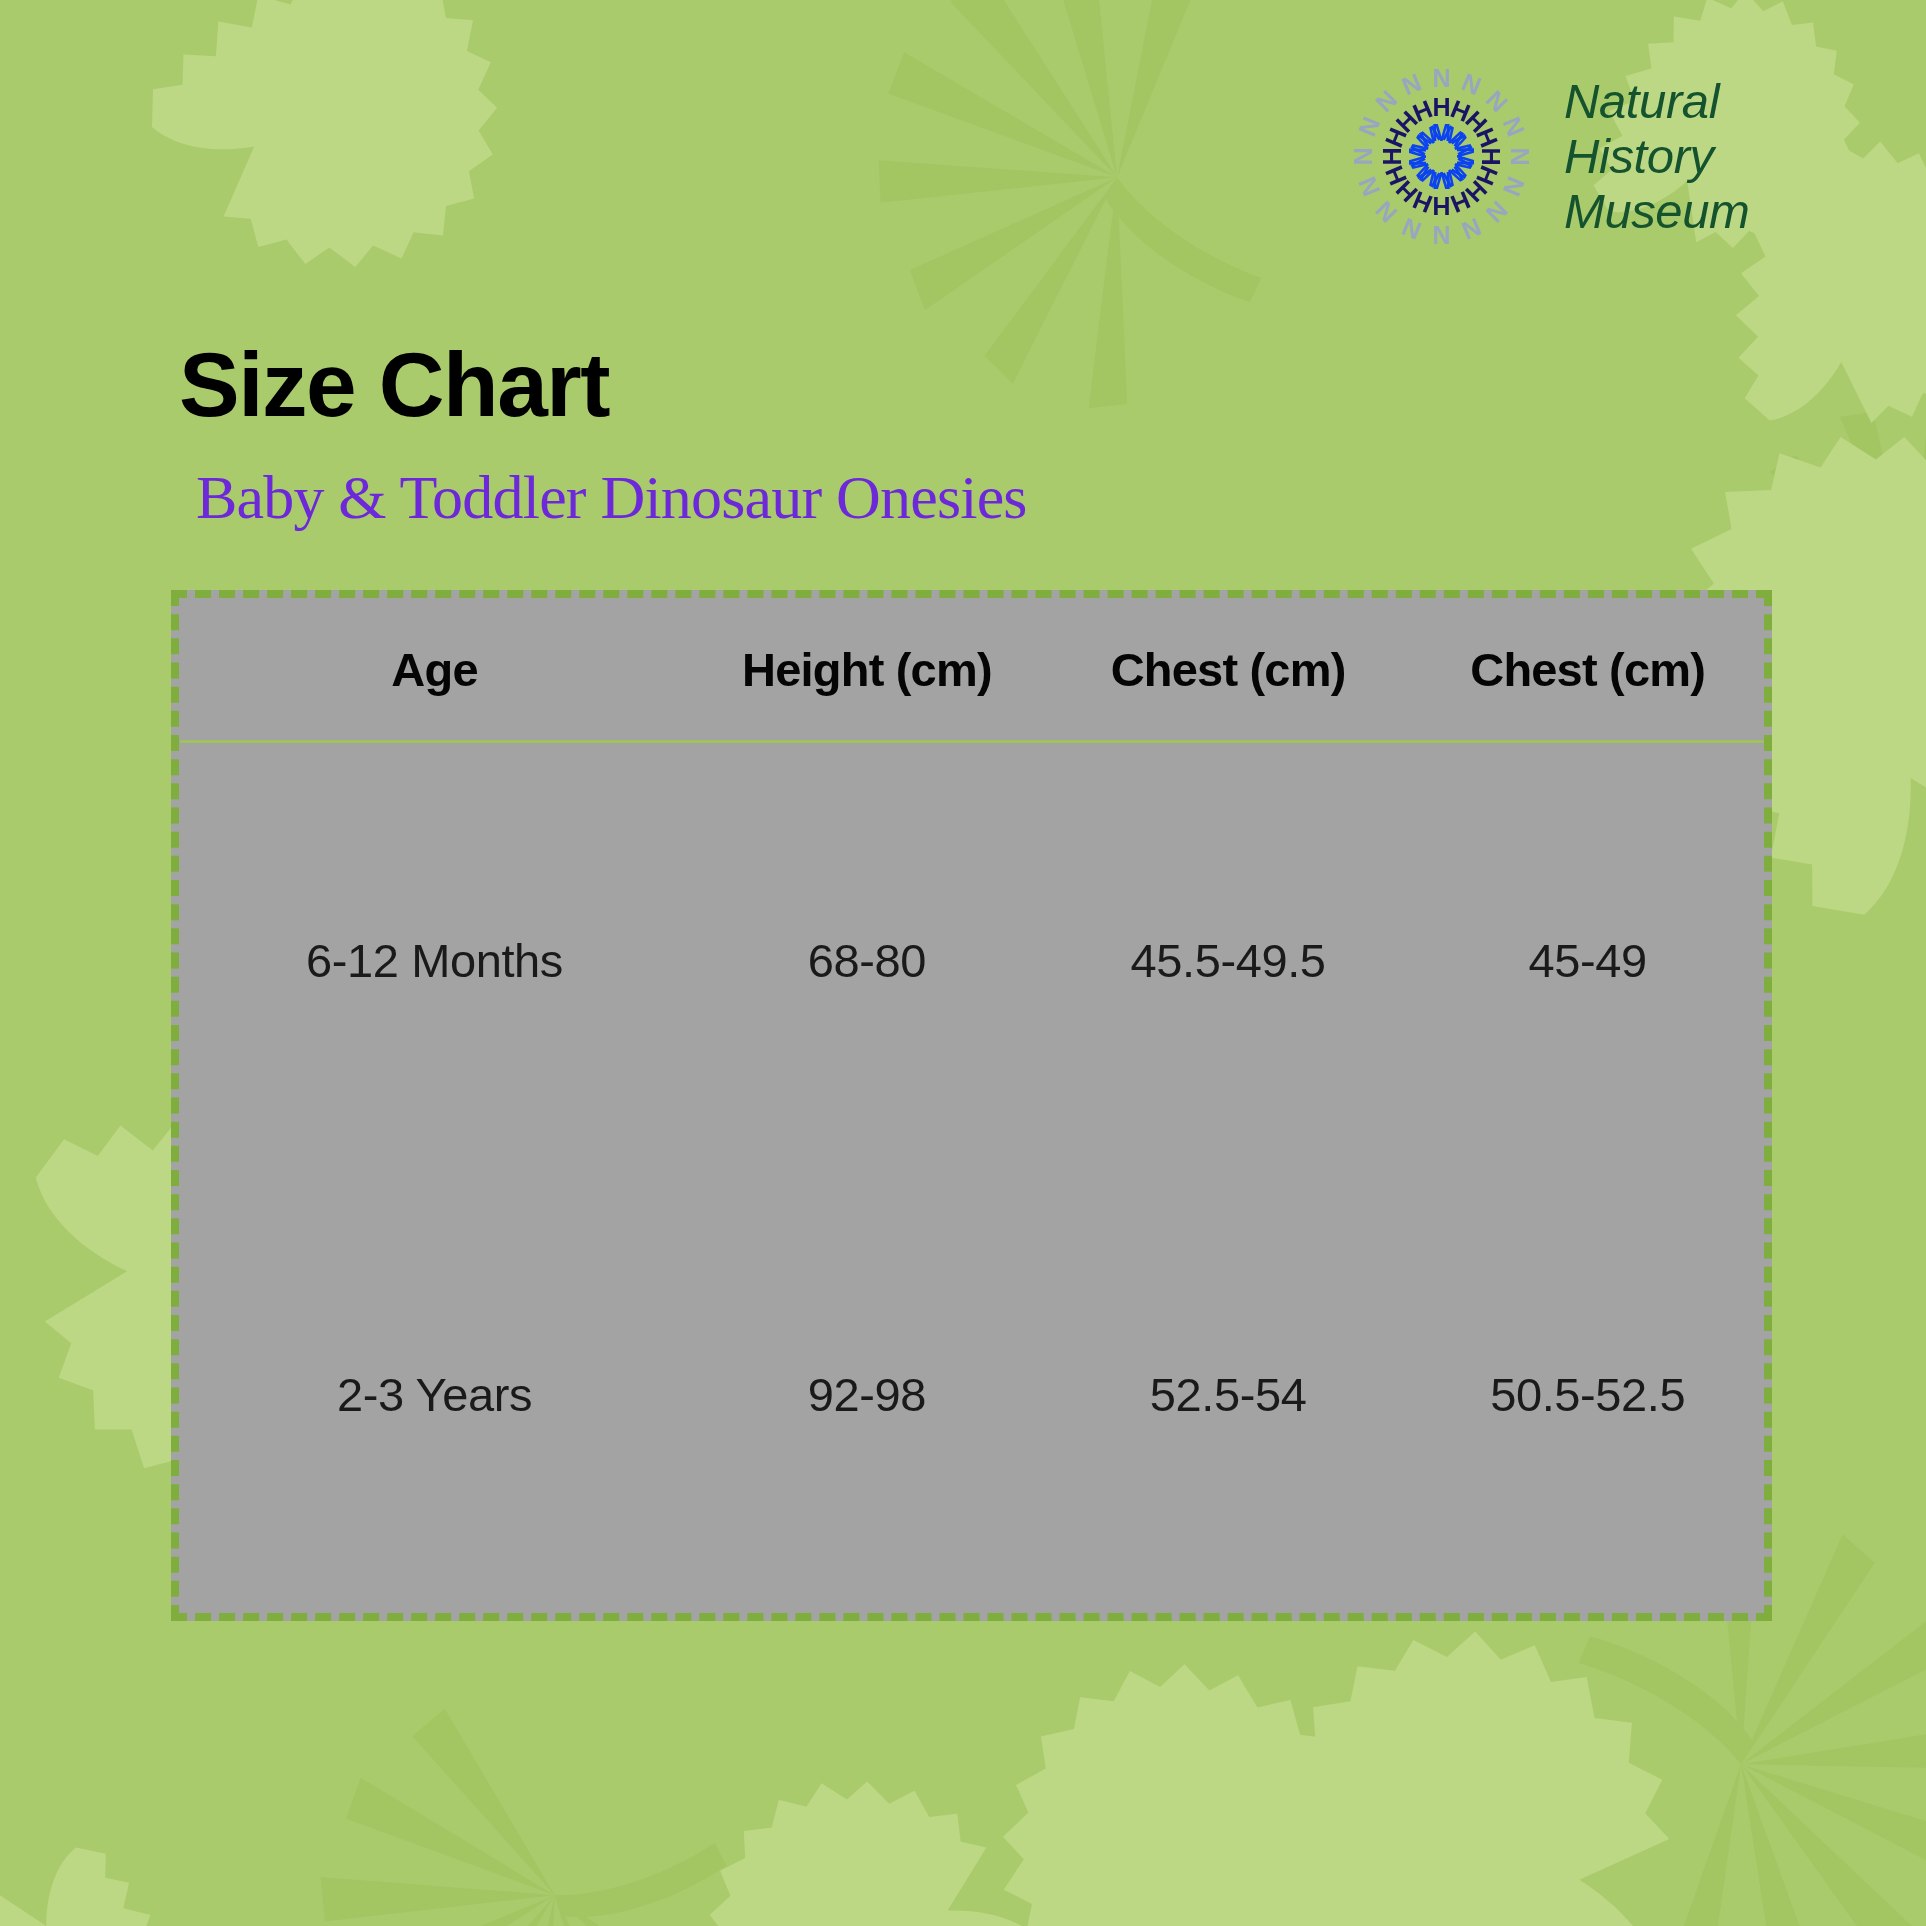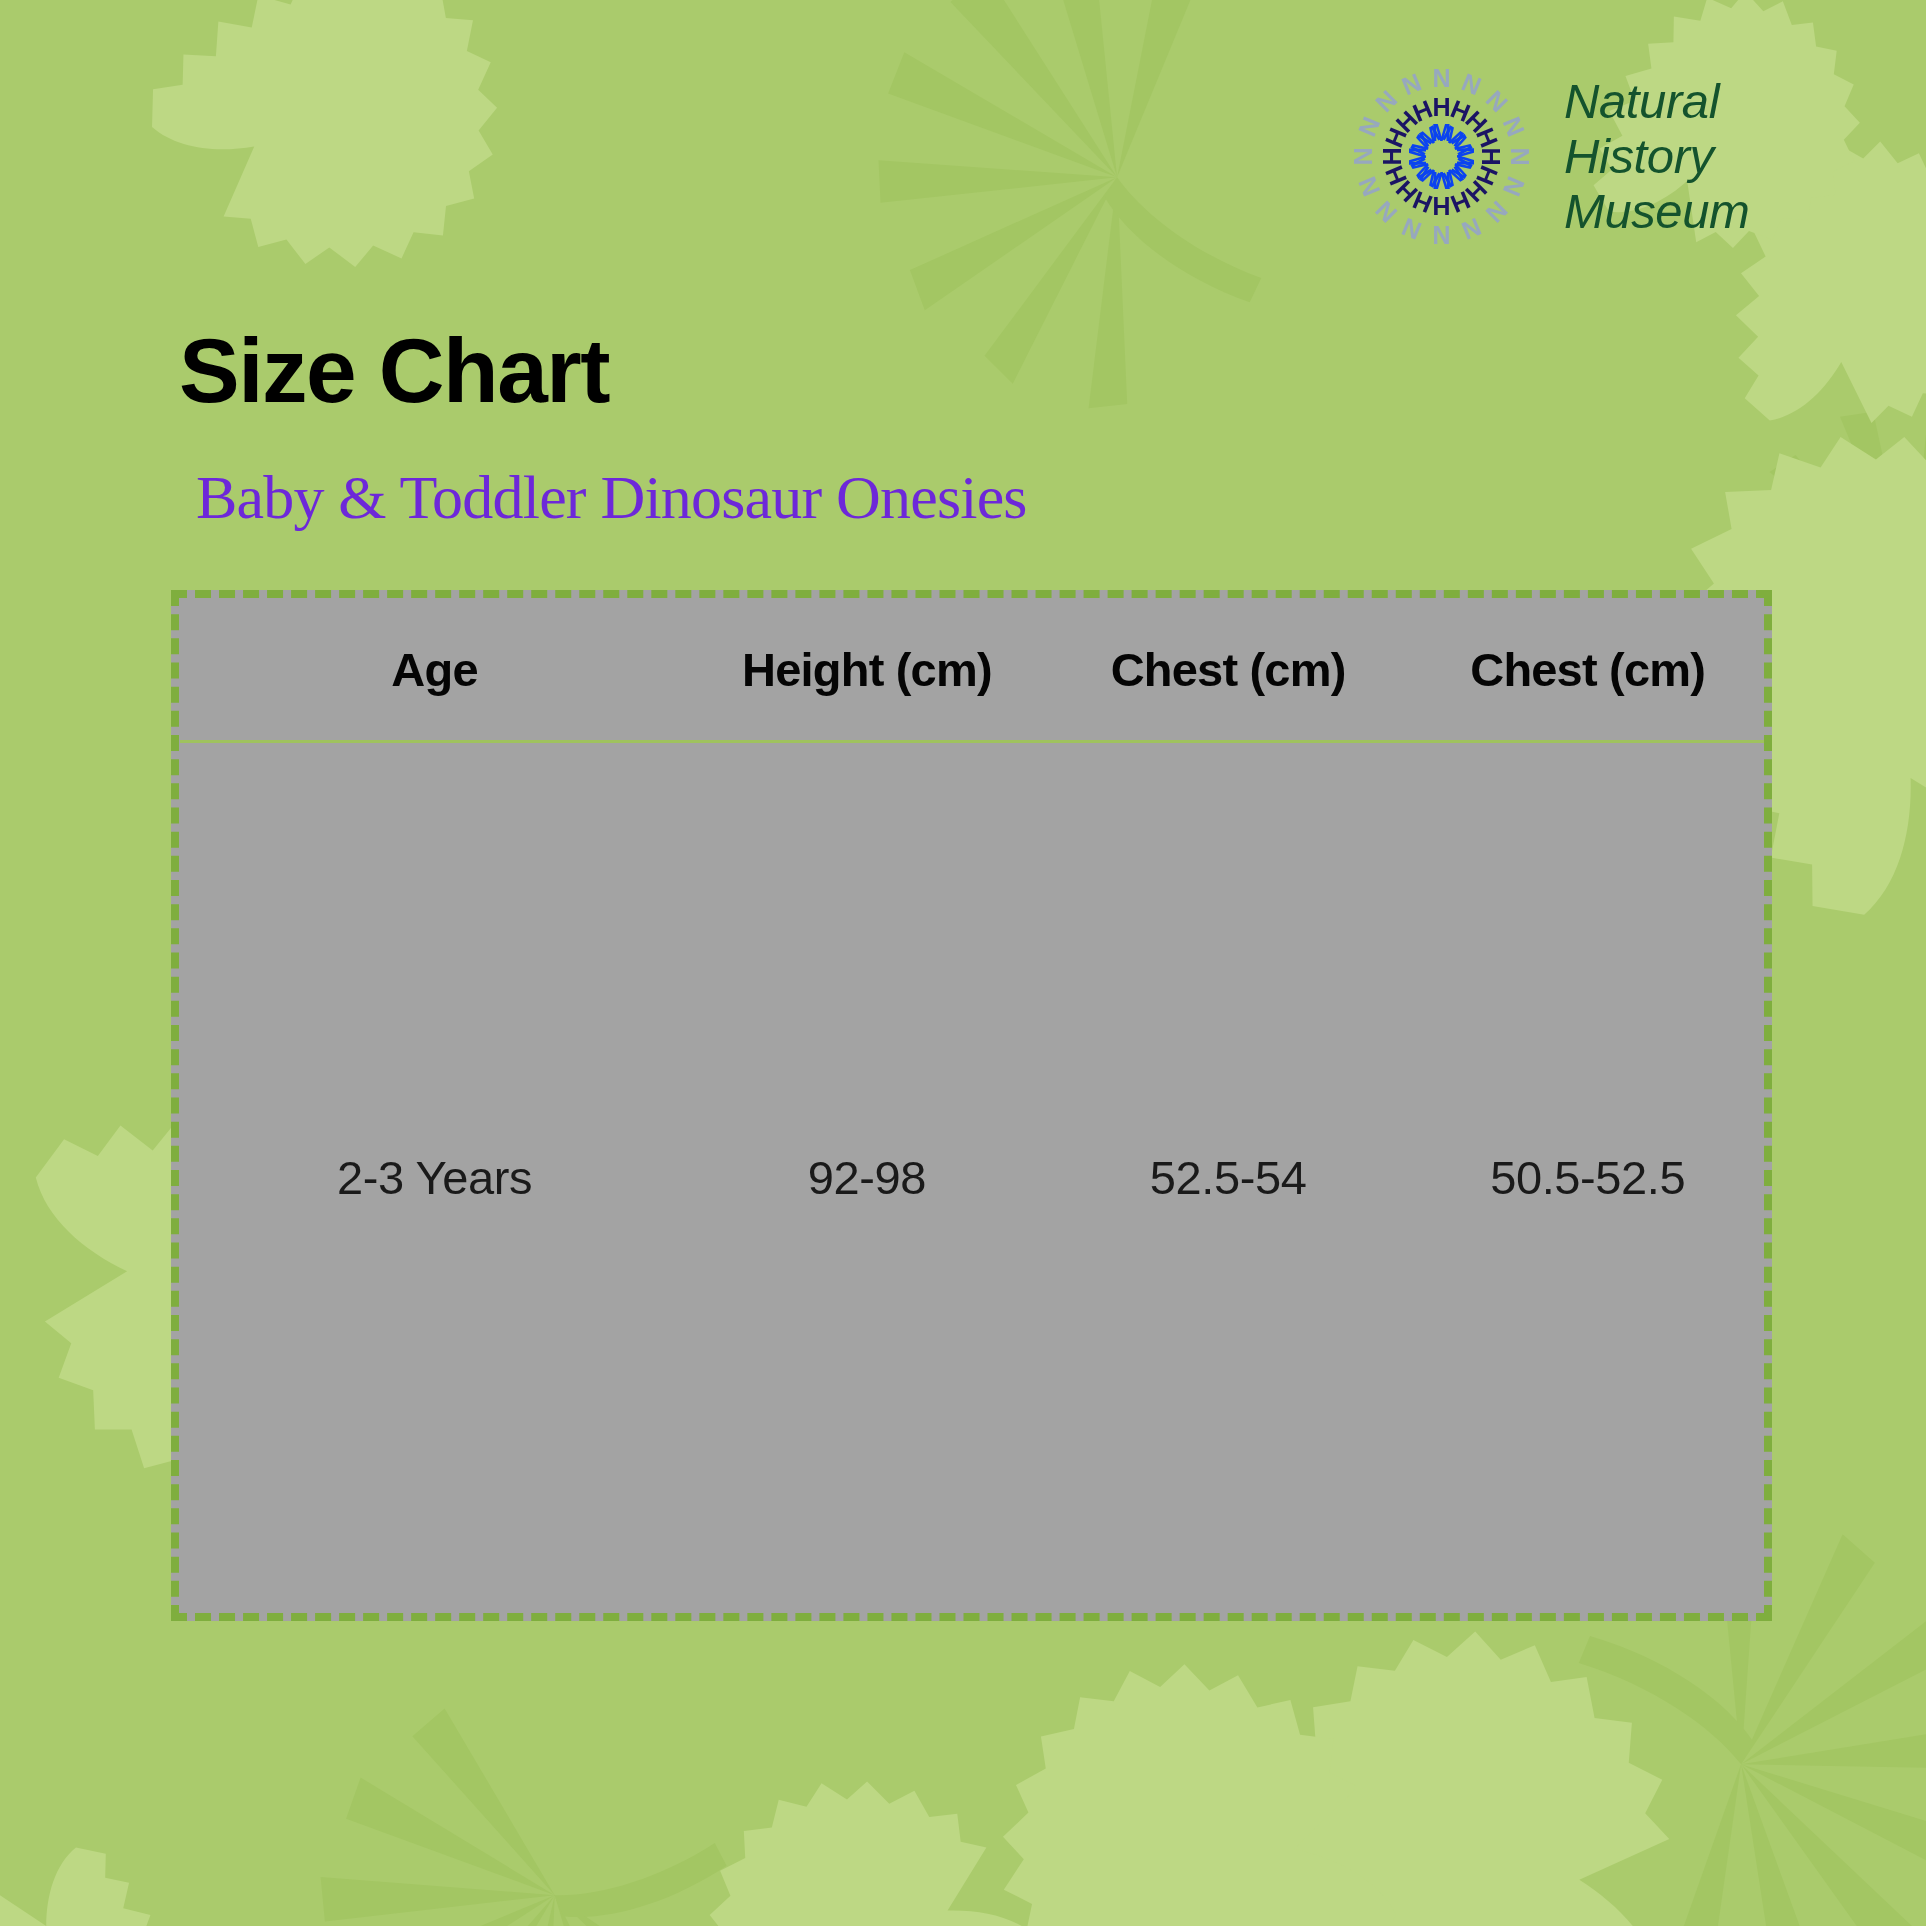--- a/index.html
+++ b/index.html
@@ -31,21 +31,21 @@
     line-height:1.12;
     font-weight:400;
     letter-spacing:-0.4px;
     white-space:nowrap;
     font-style:italic;
   }
 
   
   #page-title {
     position:absolute;
-    left:179px; top:319px;
+    left:179px; top:333px;
     font-size:91px;
     font-weight:700;
     color:#000;
     letter-spacing:-1.5px;
   }
   #page-subtitle {
     position:absolute;
     left:196px; top:462px;
     font-size:62px;
     font-weight:400;
@@ -223,20 +223,26 @@
     <thead>
       <tr>
         <th>Age</th>
         <th>Height (cm)</th>
         <th>Chest (cm)</th>
         <th>Chest (cm)</th>
       </tr>
     </thead>
     <tbody>
       <tr>
+        <td>6-12 Months</td>
+        <td>68-80</td>
+        <td>45.5-49.5</td>
+        <td>45-49</td>
+      </tr>
+      <tr>
         <td>2-3 Years</td>
         <td>92-98</td>
         <td>52.5-54</td>
         <td>50.5-52.5</td>
       </tr>
     </tbody>
   </table>
   <div id="size-table-dash"></div>
 </div>
 

